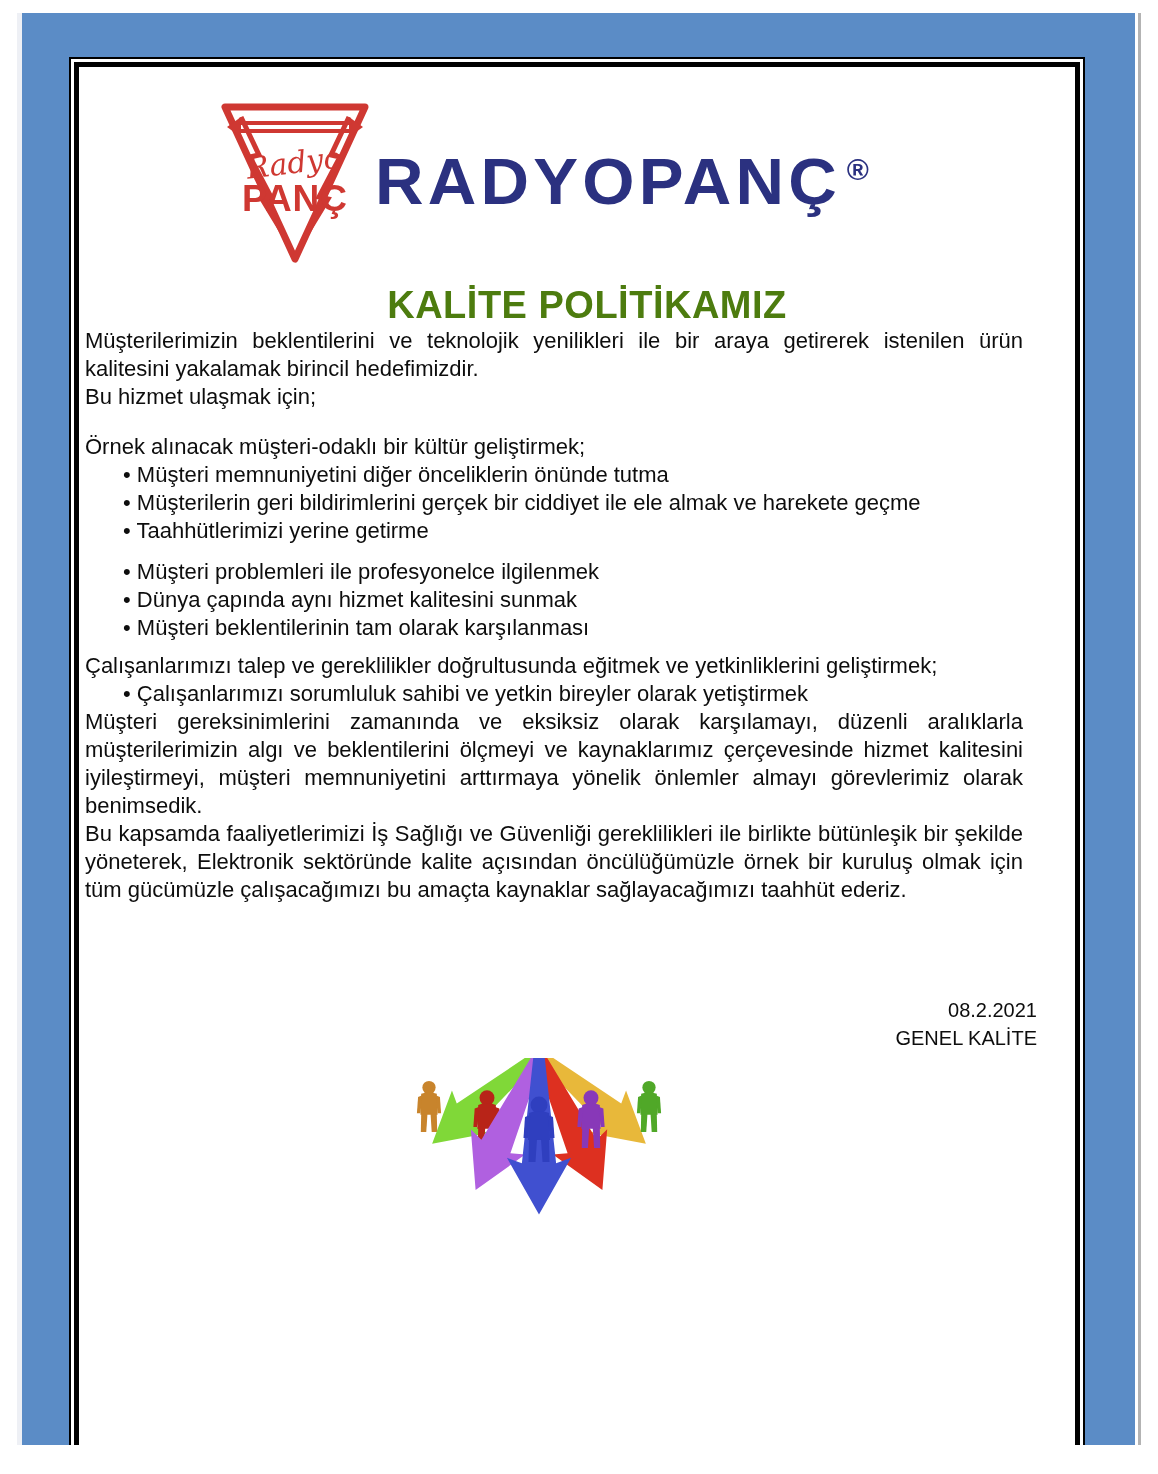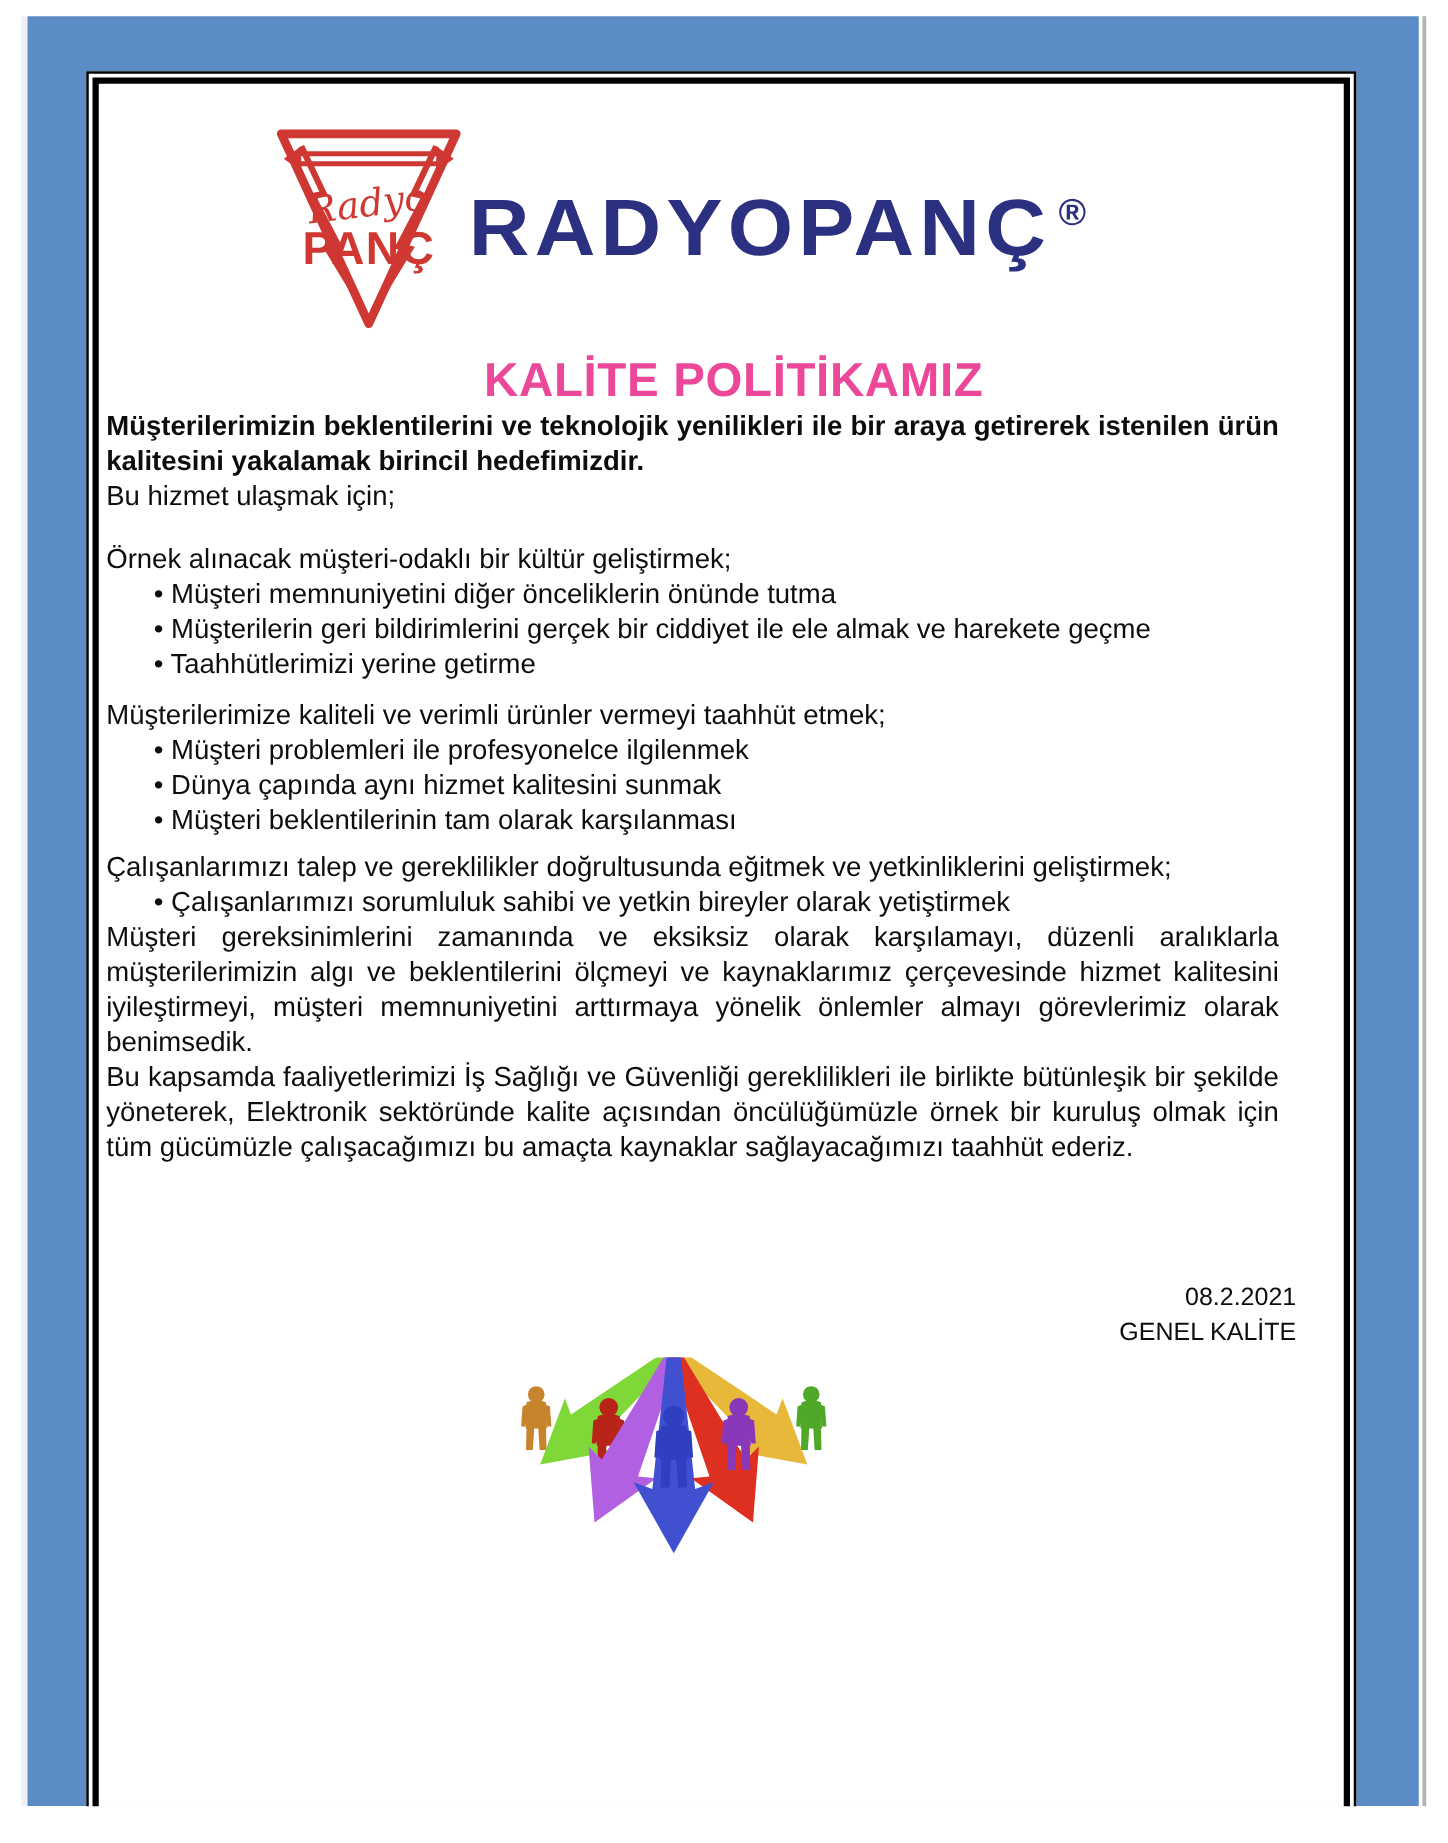--- a/index.html
+++ b/index.html
@@ -13,26 +13,26 @@
   .doc-inner { width:100%; height:100%; border:5px solid #000; background:#ffffff; }
   .content { padding:12px 52px 0 6px; }
 
   .logo-row { margin-top:12px; margin-left:130px; display:flex; align-items:center; height:172px; }
   .emblem { width:160px; height:172px; flex:0 0 auto; }
   .wordmark-wrap { margin-top:10px; white-space:nowrap; }
   .wordmark { display:inline-block; font-size:64px; font-weight:bold; color:#2b3180;
               letter-spacing:4px; transform:scaleX(1.05); transform-origin:left center; }
   .reg { display:inline-block; font-size:30px; font-weight:bold; color:#2b3180; position:relative; top:-24px; left:28px; }
 
-  .title { margin-top:20px; font-size:38px; line-height:44px; font-weight:bold; color:#ec4899;
+  .title { margin-top:20px; font-size:38px; line-height:44px; font-weight:bold; color:#4d7c0f;
            text-align:center; padding-left:66px; letter-spacing:0.5px; }
 
   .bodytext { font-size:22px; line-height:28px; color:#0d0d0d; text-align:justify; }
   .bodytext p { margin:0; }
-  .intro1 { margin-top:26px;font-weight:bold; }
+  .intro1 { margin-top:26px; }
   .sec1 { margin-top:22px; }
   .sec2 { margin-top:13px; }
   .sec3 { margin-top:10px; }
   .bullet { text-indent:38px; }
   .bullet::before { content:"• "; }
   .closing1 { margin-top:45px; }
   .closing2 { margin-top:12px; }
 
   .signature { margin-top:92px; margin-right:-14px; text-align:right; font-size:20px; line-height:28px; color:#0d0d0d; }
 
@@ -73,21 +73,20 @@
           <p>Bu hizmet ulaşmak için;</p>
 
           <div class="sec1">
             <p>Örnek alınacak müşteri-odaklı bir kültür geliştirmek;</p>
             <p class="bullet">Müşteri memnuniyetini diğer önceliklerin önünde tutma</p>
             <p class="bullet">Müşterilerin geri bildirimlerini gerçek bir ciddiyet ile ele almak ve harekete geçme</p>
             <p class="bullet">Taahhütlerimizi yerine getirme</p>
           </div>
 
           <div class="sec2">
-            <p>Müşterilerimize kaliteli ve verimli ürünler vermeyi taahhüt etmek;</p>
             <p class="bullet">Müşteri problemleri ile profesyonelce ilgilenmek</p>
             <p class="bullet">Dünya çapında aynı hizmet kalitesini sunmak</p>
             <p class="bullet">Müşteri beklentilerinin tam olarak karşılanması</p>
           </div>
 
           <div class="sec3">
             <p>Çalışanlarımızı talep ve gereklilikler doğrultusunda eğitmek ve yetkinliklerini geliştirmek;</p>
             <p class="bullet">Çalışanlarımızı sorumluluk sahibi ve yetkin bireyler olarak yetiştirmek</p>
           </div>
 

